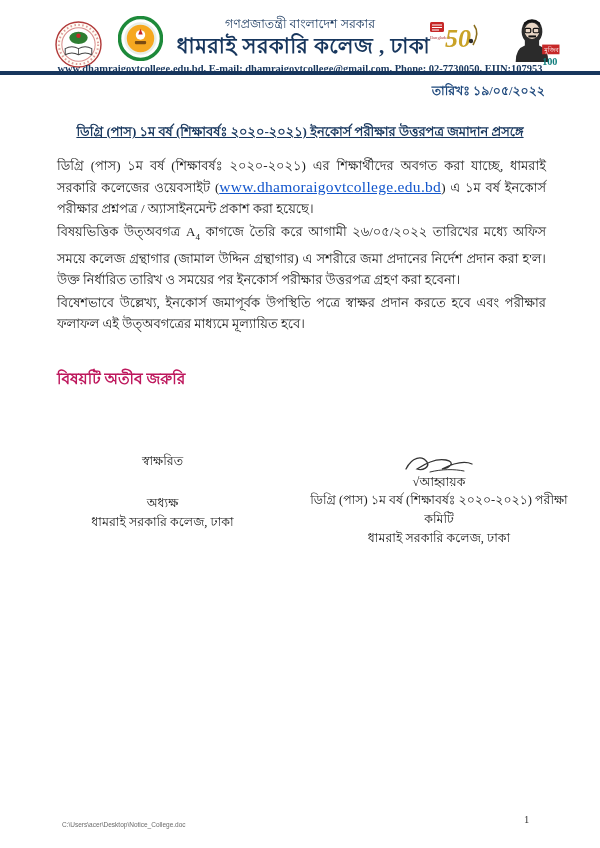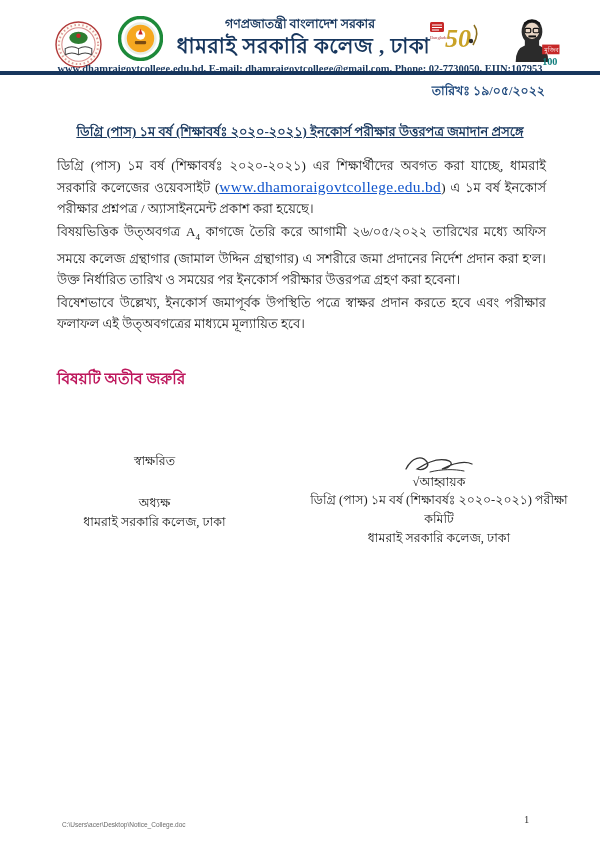--- a/index.html
+++ b/index.html
@@ -4,21 +4,21 @@
 <style>
   * { margin:0; padding:0; box-sizing:border-box; }
   html,body { background:#ffffff; }
   body { font-family:"Liberation Serif","DejaVu Serif",serif; }
   .page {
     position:relative; width:600px; height:848px; background:#ffffff;
     overflow:hidden; margin:0 auto;
   }
   
   .hdr-center { position:absolute; top:16px; left:0; right:0; text-align:center; color:#17365D; }
-  .govt-line { font-size:12.5px; font-weight:700; line-height:1.3; }
+  .govt-line { font-size:12.5px; font-weight:400; line-height:1.3; }
   .college-name { font-size:21px; font-weight:bold; line-height:1.35; letter-spacing:0.5px;margin-left:7px; }
   .contact-line { font-size:10.5px; font-weight:600; line-height:1.5; }
   .logo { position:absolute; }
   .logo-seal   { top:21px;  left:55px;  width:47px; height:47px; }
   .logo-emblem { top:16px;  left:118px; width:45px; height:45px; }
   .logo-bd50   { top:17px;  left:428px; width:54px; height:42px; }
   .logo-mujib  { top:13px;  left:503px; width:60px; height:55px; }
   .hdr-rule {
     position:absolute; top:71px; left:0; right:0; height:2px;
     border-top:3px solid #17365D; border-bottom:1px solid #17365D; background:#fff;
@@ -30,21 +30,21 @@
     font-size:13px; font-weight:bold; color:#17365D; text-decoration:underline;
   }
   
   .body-text { position:absolute; top:155px; left:57px; width:489px; font-size:13px; color:#1a1a1a; text-align:justify; }
   .body-text p { line-height:21px; margin-bottom:2px; }
   .weblink { color:#1155CC; text-decoration:underline; font-size:15.5px; font-family:"Liberation Serif","DejaVu Serif",serif; letter-spacing:0.3px; }
   sub { font-size:9px; }
   .urgent { position:absolute; top:367px; left:57px; font-size:15.5px; font-weight:bold; color:#be185d; }
   
   .sig { position:absolute; text-align:center; font-size:12.5px; color:#1a1a1a; }
-  .sig-left { top:452px; left:57px; width:195px; }
+  .sig-left { top:452px; left:65px; width:195px; }
   .sig-left .signed { margin-bottom:22px; }
   .sig-left .title { line-height:19px; }
   .sig-right { top:452px; left:303px; width:272px; }
   .sig-right .scribble { display:block; margin:0 auto -2px auto; }
   .sig-right .role { line-height:17px; }
   .sig-right .committee, .sig-right .org { line-height:19px; }
   
   .footer-path { position:absolute; top:821px; left:62px; font-size:6.5px; color:#6b6b6b; font-family:"Liberation Sans","DejaVu Sans",sans-serif; }
   .page-num { position:absolute; top:814px; left:524px; font-size:10.5px; color:#333; }
 </style>

